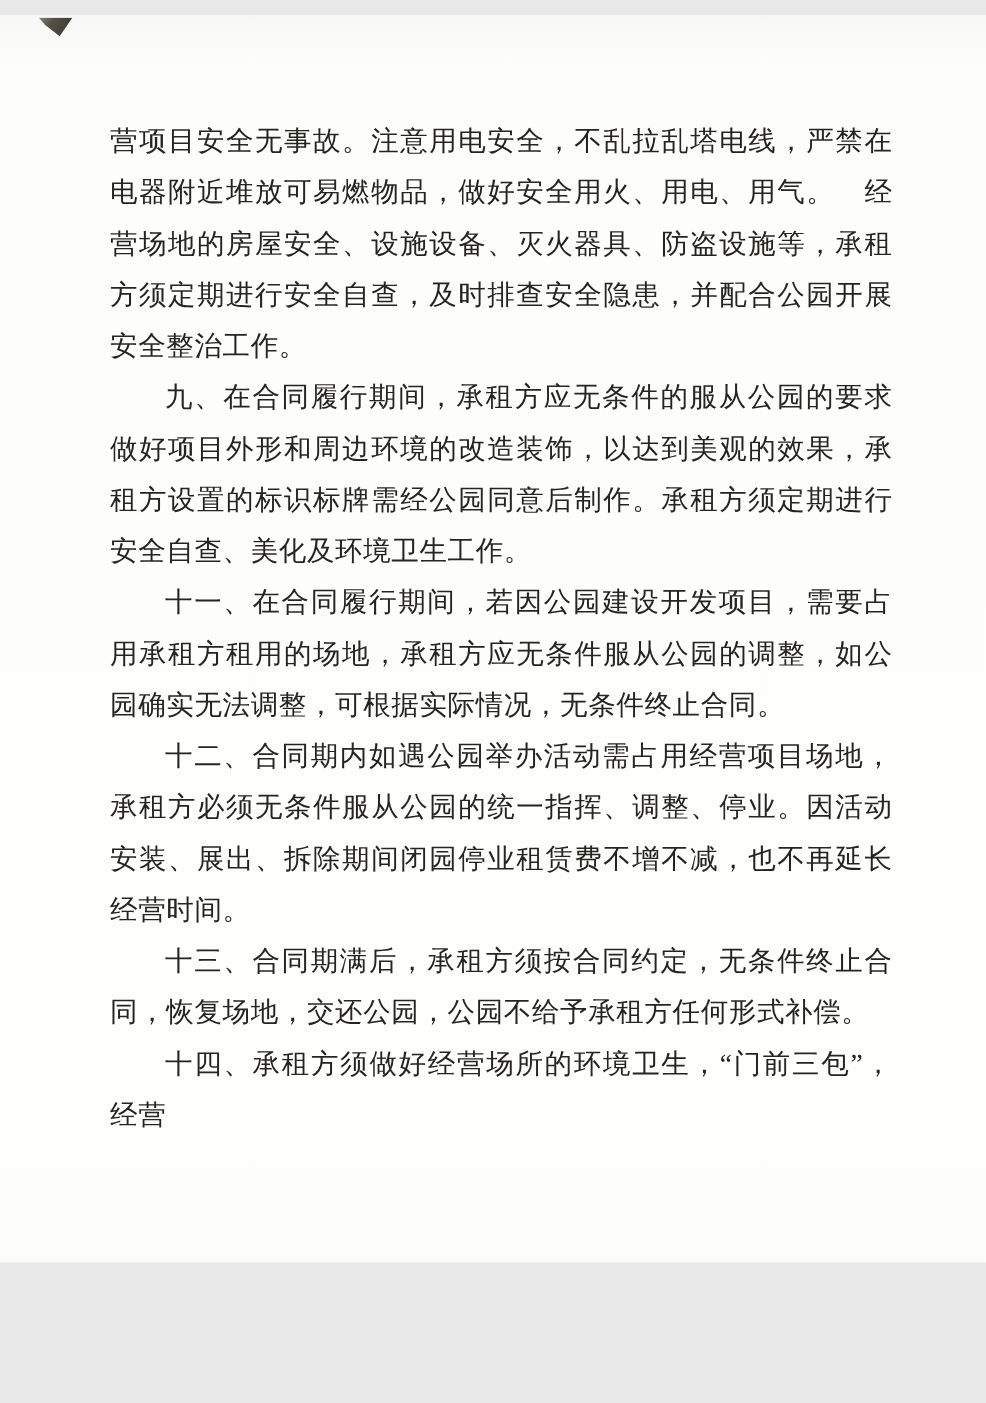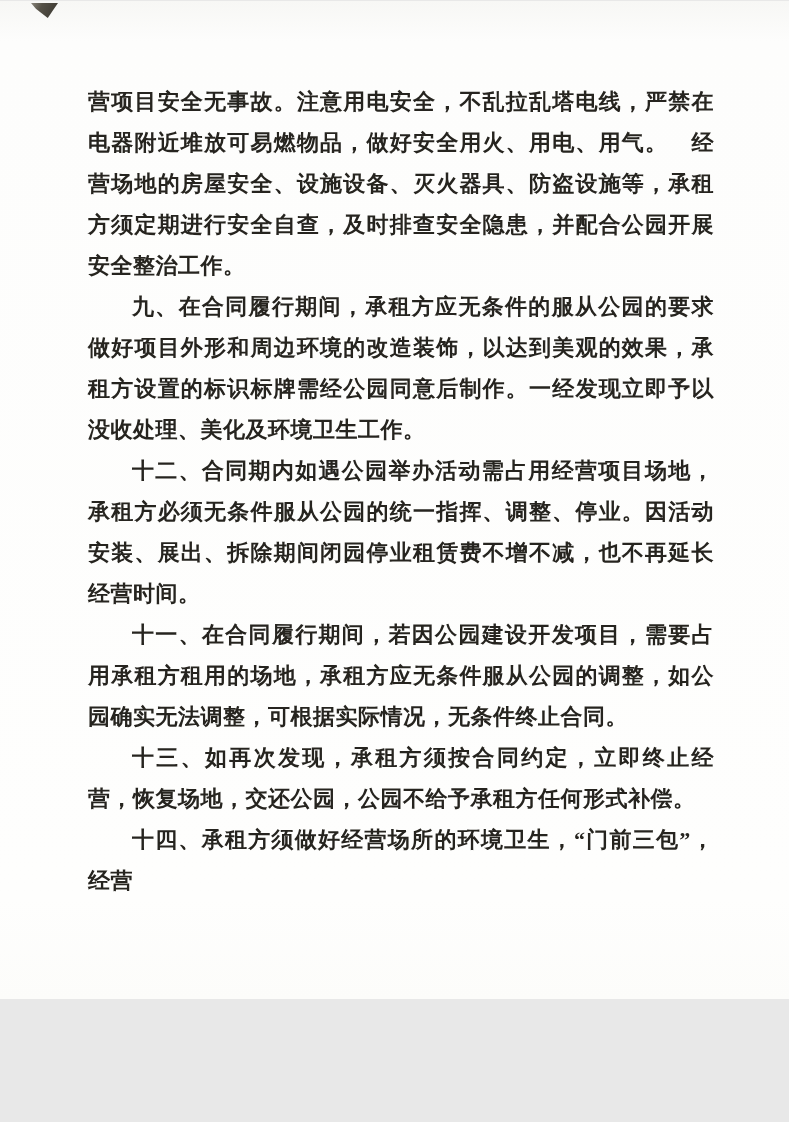--- a/index.html
+++ b/index.html
@@ -4,26 +4,25 @@
 <style>
   html, body {
     margin: 0;
     padding: 0;
     background: #e8e8e8;
   }
   .page {
     position: relative;
     width: 789px;
     height: 998px;
-    margin: 1px auto;
+    margin: 12px auto;
     background: linear-gradient(180deg, #f7f7f5 0%, #fdfdfc 4%, #fefefd 90%, #fcfcfa 100%);
     overflow: hidden;
     font-family: "Liberation Serif", "DejaVu Serif", serif;
     color: #26241f;
-    font-weight: bold;
   }
   
   .corner-mark {
     position: absolute;
     left: 31px;
     top: 2px;
     width: 27px;
     height: 15px;
     background: linear-gradient(115deg, #8a867c 0%, #555147 35%, #39362f 100%);
     clip-path: polygon(0% 0%, 100% 0%, 62% 100%, 18% 38%);
@@ -57,22 +56,22 @@
 </style>
 </head>
 <body>
 
 <div class="page">
 
   <div class="corner-mark"></div>
 
   <div class="content">
     <p class="para">营项目安全无事故。注意用电安全，不乱拉乱塔电线，严禁在电器附近堆放可易燃物品，做好安全用火、用电、用气。　经营场地的房屋安全、设施设备、灭火器具、防盗设施等，承租方须定期进行安全自查，及时排查安全隐患，并配合公园开展安全整治工作。</p>
-    <p class="para indent">九、在合同履行期间，承租方应无条件的服从公园的要求做好项目外形和周边环境的改造装饰，以达到美观的效果，承租方设置的标识标牌需经公园同意后制作。一经发现立即予以没收处理、美化及环境卫生工作。</p>
+    <p class="para indent">九、在合同履行期间，承租方应无条件的服从公园的要求做好项目外形和周边环境的改造装饰，以达到美观的效果，承租方设置的标识标牌需经公园同意后制作。承租方须定期进行安全自查、美化及环境卫生工作。</p>
+    <p class="para indent">十一、在合同履行期间，若因公园建设开发项目，需要占用承租方租用的场地，承租方应无条件服从公园的调整，如公园确实无法调整，可根据实际情况，无条件终止合同。</p>
     <p class="para indent">十二、合同期内如遇公园举办活动需占用经营项目场地，承租方必须无条件服从公园的统一指挥、调整、停业。因活动安装、展出、拆除期间闭园停业租赁费不增不减，也不再延长经营时间。</p>
-    <p class="para indent">十一、在合同履行期间，若因公园建设开发项目，需要占用承租方租用的场地，承租方应无条件服从公园的调整，如公园确实无法调整，可根据实际情况，无条件终止合同。</p>
-    <p class="para indent">十三、如再次发现，承租方须按合同约定，立即终止经营，恢复场地，交还公园，公园不给予承租方任何形式补偿。</p>
+    <p class="para indent">十三、合同期满后，承租方须按合同约定，无条件终止合同，恢复场地，交还公园，公园不给予承租方任何形式补偿。</p>
     <p class="para indent">十四、承租方须做好经营场所的环境卫生，“门前三包”，经营</p>
   </div>
 
   <div class="page-number">— 9 —</div>
 
 </div>
 
 </body></html>

